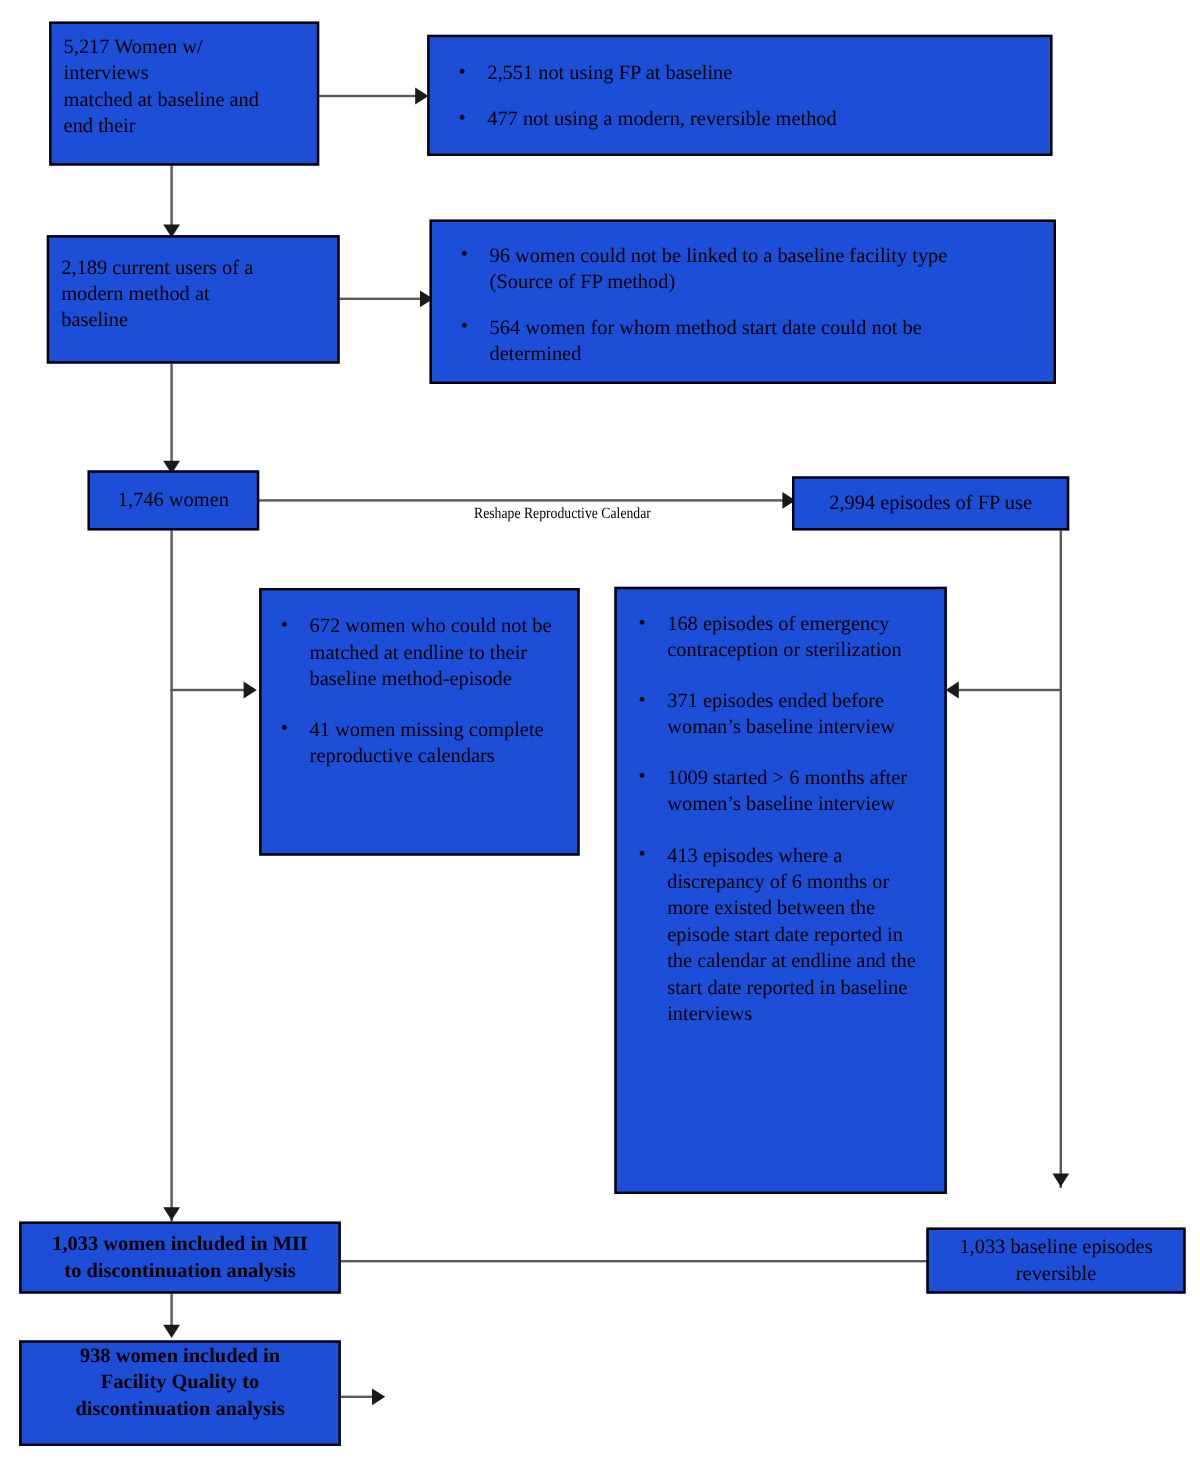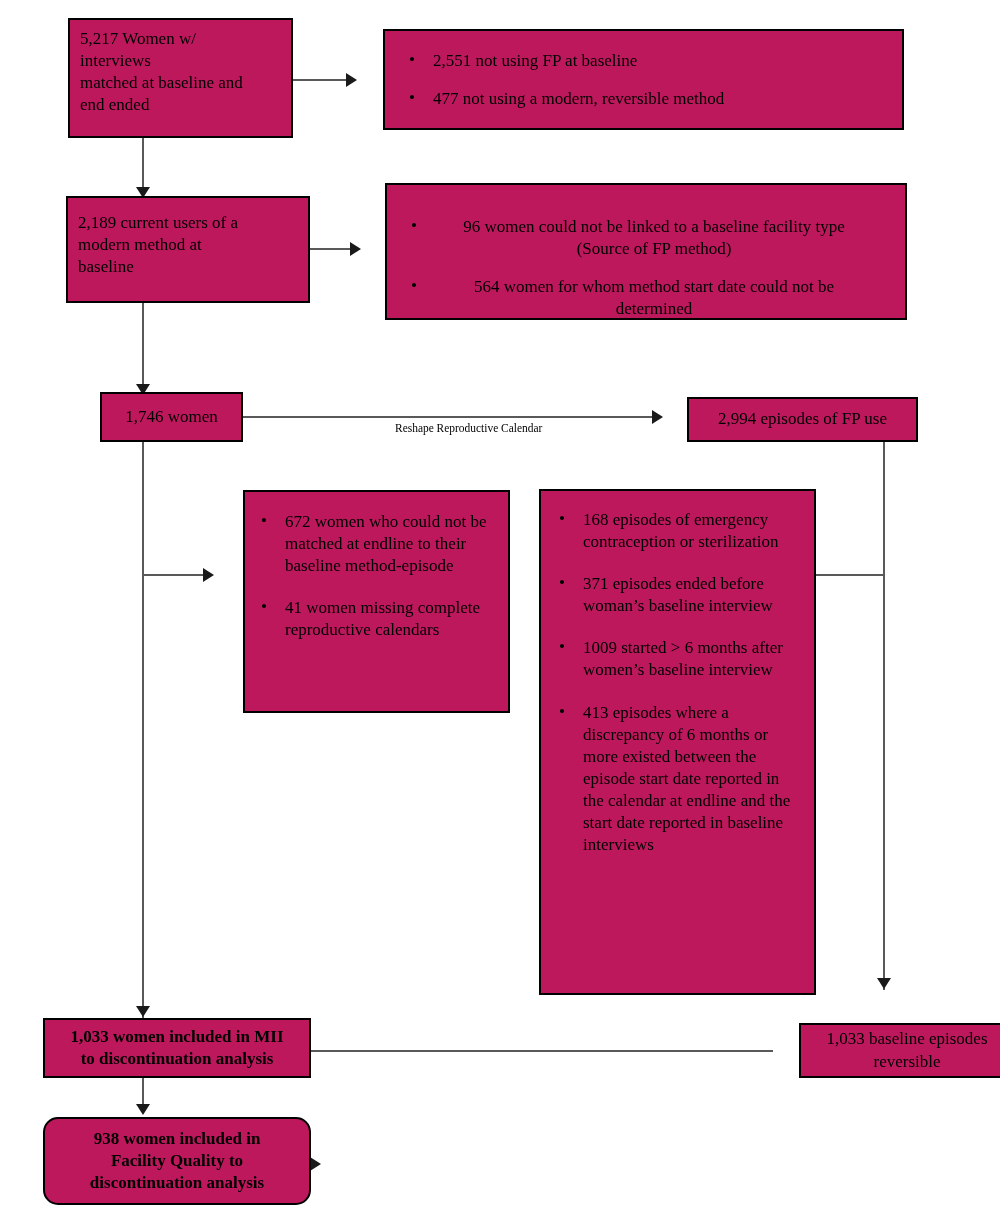--- a/index.html
+++ b/index.html
@@ -1,21 +1,21 @@
 <!DOCTYPE html>
 <html><head>
 <meta charset="utf-8">
 <style>
   html,body{margin:0;padding:0;background:#ffffff;}
   body{font-family:"Liberation Serif","DejaVu Serif",serif;color:#000;}
   #canvas{position:relative;width:1000px;height:1222px;background:#fff;overflow:hidden;}
 
   
-  .box{position:absolute;box-sizing:border-box;border:2.5px solid #000;background:#be185d;
-       line-height:1.30;font-size:17px;overflow:hidden;margin-left:27px;}
+  .box{position:absolute;box-sizing:border-box;border:2.5px solid #000;background:#1d4ed8;
+       line-height:1.30;font-size:17px;overflow:hidden;}
   .pad{padding:8px 10px;}
   .center{text-align:center;}
   .bold{font-weight:bold;}
 
   
   ul.blist{list-style:none;margin:0;padding:0;}
   ul.blist li{position:relative;padding-left:34px;margin:0 0 16px 0;line-height:1.30;}
   ul.blist li:last-child{margin-bottom:0;}
   ul.blist li:before{content:"\2022";position:absolute;left:10px;top:-1px;font-size:17px;}
   ul.blist.tight li{margin-bottom:20px;}
@@ -72,37 +72,37 @@
   <div class="ln v" style="left:142px;top:1078px;height:30px;"></div>
   <div class="ah down" style="left:136px;top:1104px;"></div>
 
   <div class="ln h" style="left:284px;top:1163px;width:32px;"></div>
   <div class="ah right" style="left:310px;top:1157px;"></div>
 
   <div class="box pad" style="left:41px;top:18px;width:225px;height:120px;">
     <div>5,217 Women w/</div>
     <div>interviews</div>
     <div>matched at baseline and</div>
-    <div>end ended</div>
+    <div>end their</div>
   </div>
 
   <div class="box" style="left:356px;top:29px;width:521px;height:101px;padding:19px 14px 0 14px;">
     <ul class="blist">
       <li>2,551 not using FP at baseline</li>
       <li>477 not using a modern, reversible method</li>
     </ul>
   </div>
 
   <div class="box pad" style="left:39px;top:196px;width:244px;height:107px;padding-top:14px;">
     <div>2,189 current users of a</div>
     <div>modern method at</div>
     <div>baseline</div>
   </div>
 
-  <div class="box" style="left:358px;top:183px;width:522px;height:137px;padding:31px 32px 0 14px;text-align:center;">
+  <div class="box" style="left:358px;top:183px;width:522px;height:137px;padding:17px 32px 0 14px;">
     <ul class="blist">
       <li>96 women could not be linked to a baseline facility type (Source of FP method)</li>
       <li>564 women for whom method start date could not be determined</li>
     </ul>
   </div>
 
   <div class="box" style="left:73px;top:392px;width:143px;height:50px;display:flex;align-items:center;justify-content:center;">
     <span>1,746 women</span>
   </div>
 
@@ -132,20 +132,20 @@
     <div>to discontinuation analysis</div>
   </div>
 
   <div class="box center" style="left:772px;top:1023px;width:216px;height:55px;display:flex;flex-direction:column;
               align-items:center;justify-content:center;">
     <div>1,033 baseline episodes</div>
     <div>reversible</div>
   </div>
 
   <div class="box center bold" style="left:16px;top:1117px;width:268px;height:88px;display:flex;flex-direction:column;
-              align-items:center;justify-content:center;border-radius:15px;">
+              align-items:center;justify-content:flex-start;">
     <div>938 women included in</div>
     <div>Facility Quality to</div>
     <div>discontinuation analysis</div>
   </div>
 
 
 </div>
 
 </body></html>

